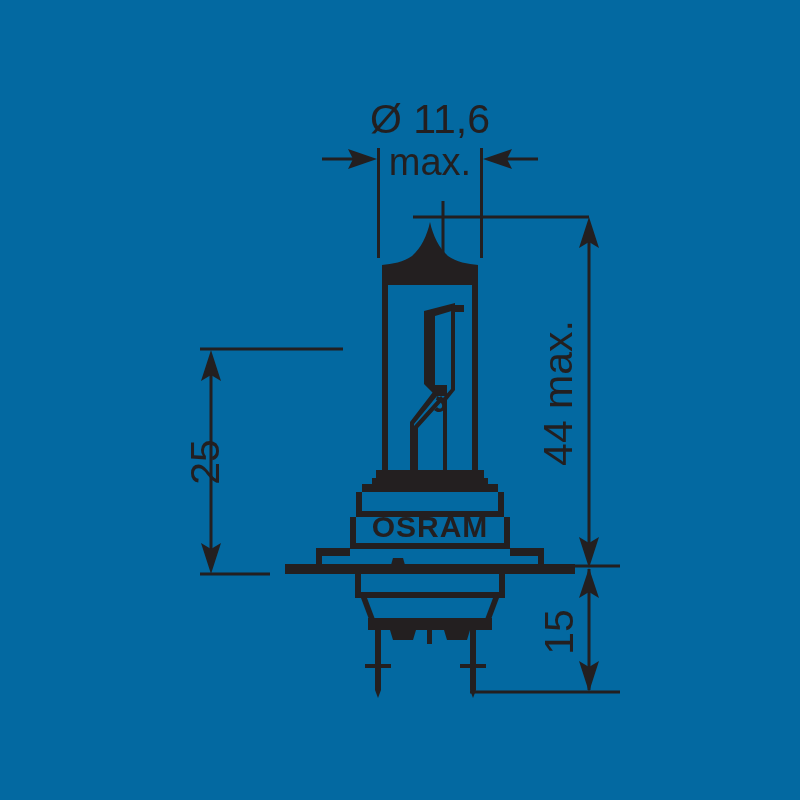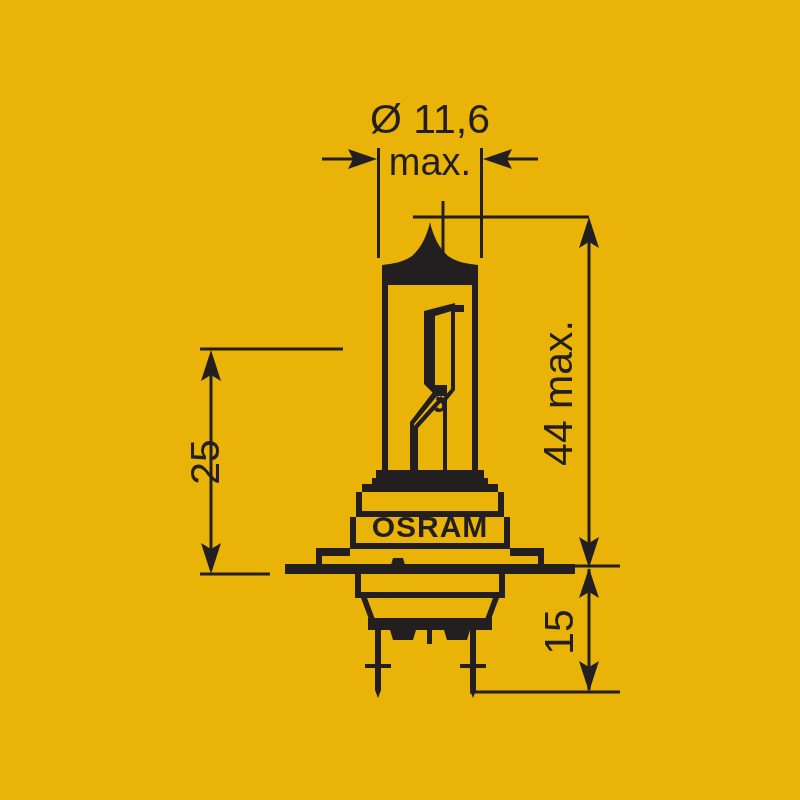--- a/index.html
+++ b/index.html
@@ -10,21 +10,21 @@
   body {
     width: 800px;
     height: 800px;
     font-family: "Liberation Sans", sans-serif;
     overflow: hidden;
   }
   #drawing-root {
     position: relative;
     width: 800px;
     height: 800px;
-    background: #eab308;
+    background: #0369a1;
   }
   #drawing-svg {
     position: absolute;
     left: 0;
     top: 0;
     width: 800px;
     height: 800px;
     display: block;
   }
   .dim-text {

